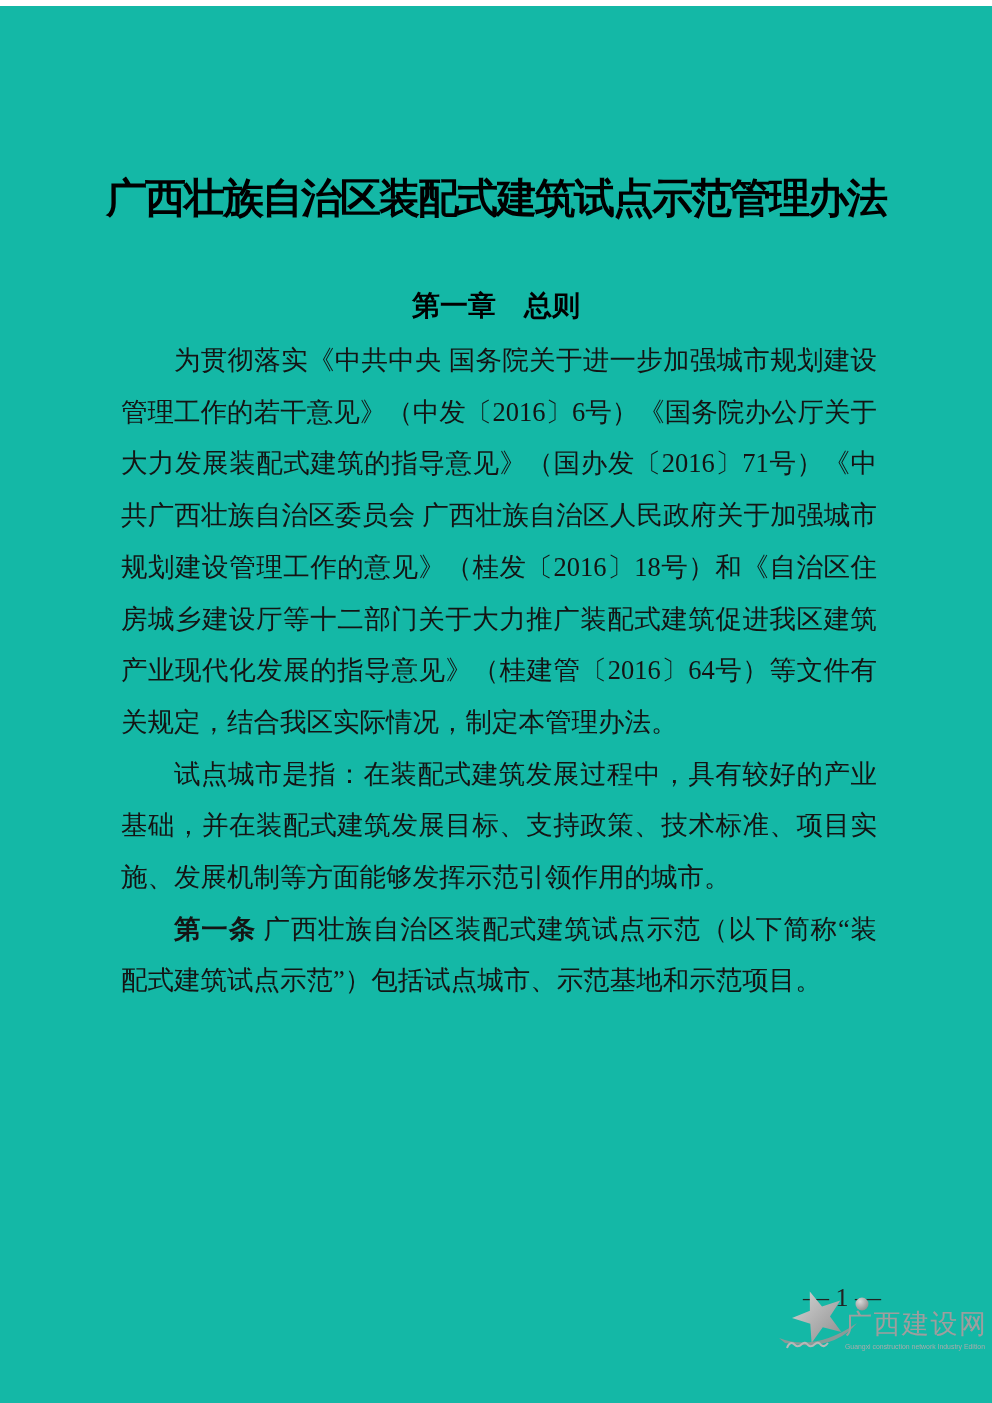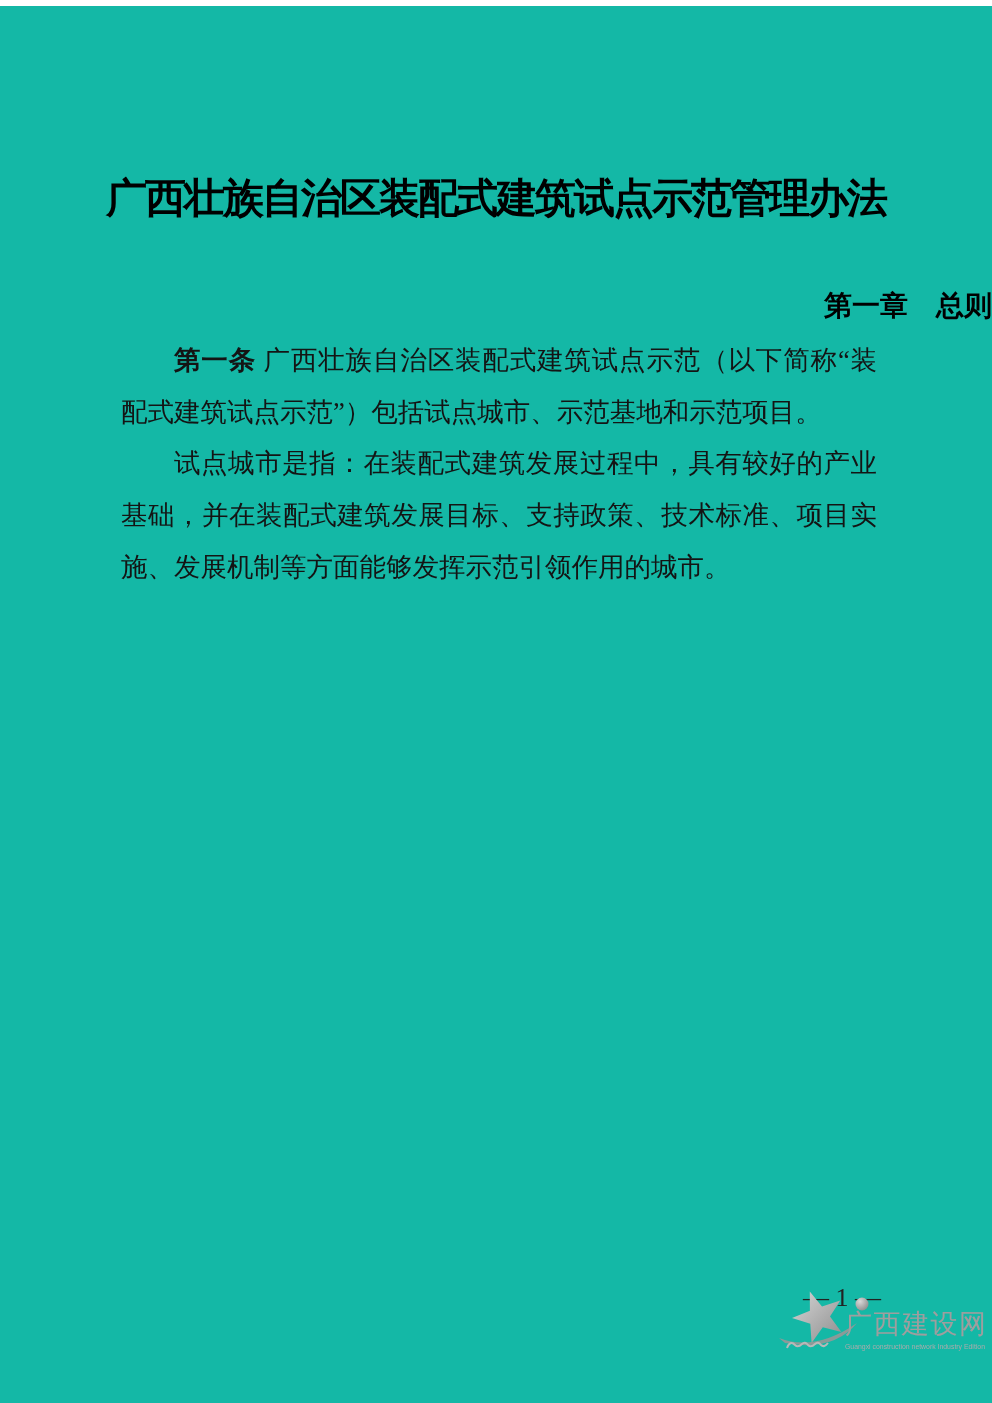--- a/index.html
+++ b/index.html
@@ -25,21 +25,21 @@
     font-weight: bold;
     letter-spacing: -2px;
     color: #000000;
     white-space: nowrap;
   }
   .chapter {
     position: absolute;
     top: 283px;
     left: 0;
     width: 100%;
-    text-align: right;
+    text-align: center;
     font-size: 28px;
     line-height: 34px;
     font-weight: bold;
     font-family: "Liberation Sans", "DejaVu Sans", sans-serif;
     color: #000000;
   }
   .chapter-gap { display: inline-block; width: 1em; }
   .doc-body {
     position: absolute;
     top: 329px;
@@ -88,22 +88,23 @@
 
 <div class="page">
 
   <h1 class="title">广西壮族自治区装配式建筑试点示范管理办法</h1>
 
   <div class="chapter">
     <span>第一章</span><span class="chapter-gap"></span><span>总则</span>
   </div>
 
   <div class="doc-body" id="doc-body">
+      <p><span>为贯彻落实《中共中央 国务院关于进一步加强城市规划建设管理工作的若干意见》（中发〔2016〕6号）《国务院办公厅关于大力发展装配式建筑的指导意见》（国办发〔2016〕71号）《中共广西壮族自治区委员会 广西壮族自治区人民政府关于加强城市规划建设管理工作的意见》（桂发〔2016〕18号）和《自治区住房城乡建设厅等十二部门关于大力推广装配式建筑促进我区建筑产业现代化发展的指导意见》（桂建管〔2016〕64号）等文件有关规定，结合我区实际情况，制定本管理办法。</span></p>
+      <p><span>试点城市是指：在装配式建筑发展过程中，具有较好的产业基础，并在装配式建筑发展目标、支持政策、技术标准、项目实施、发展机制等方面能够发挥示范引领作用的城市。</span></p>
       <p><span class="bold-term">第一条</span><span> 广西壮族自治区装配式建筑试点示范（以下简称“装配式建筑试点示范”）包括试点城市、示范基地和示范项目。</span></p>
-      <p><span>试点城市是指：在装配式建筑发展过程中，具有较好的产业基础，并在装配式建筑发展目标、支持政策、技术标准、项目实施、发展机制等方面能够发挥示范引领作用的城市。</span></p>
     </div>
 
   <div class="page-number">— 1 —</div>
 
   <div class="watermark">
     <svg width="215" height="66" viewBox="0 0 215 66" xmlns="http://www.w3.org/2000/svg">
       <defs>
         <linearGradient id="starGrad" x1="0%" y1="0%" x2="100%" y2="100%">
           <stop offset="0%" stop-color="#d6d6d6"></stop>
           <stop offset="100%" stop-color="#8e8e8e"></stop>

